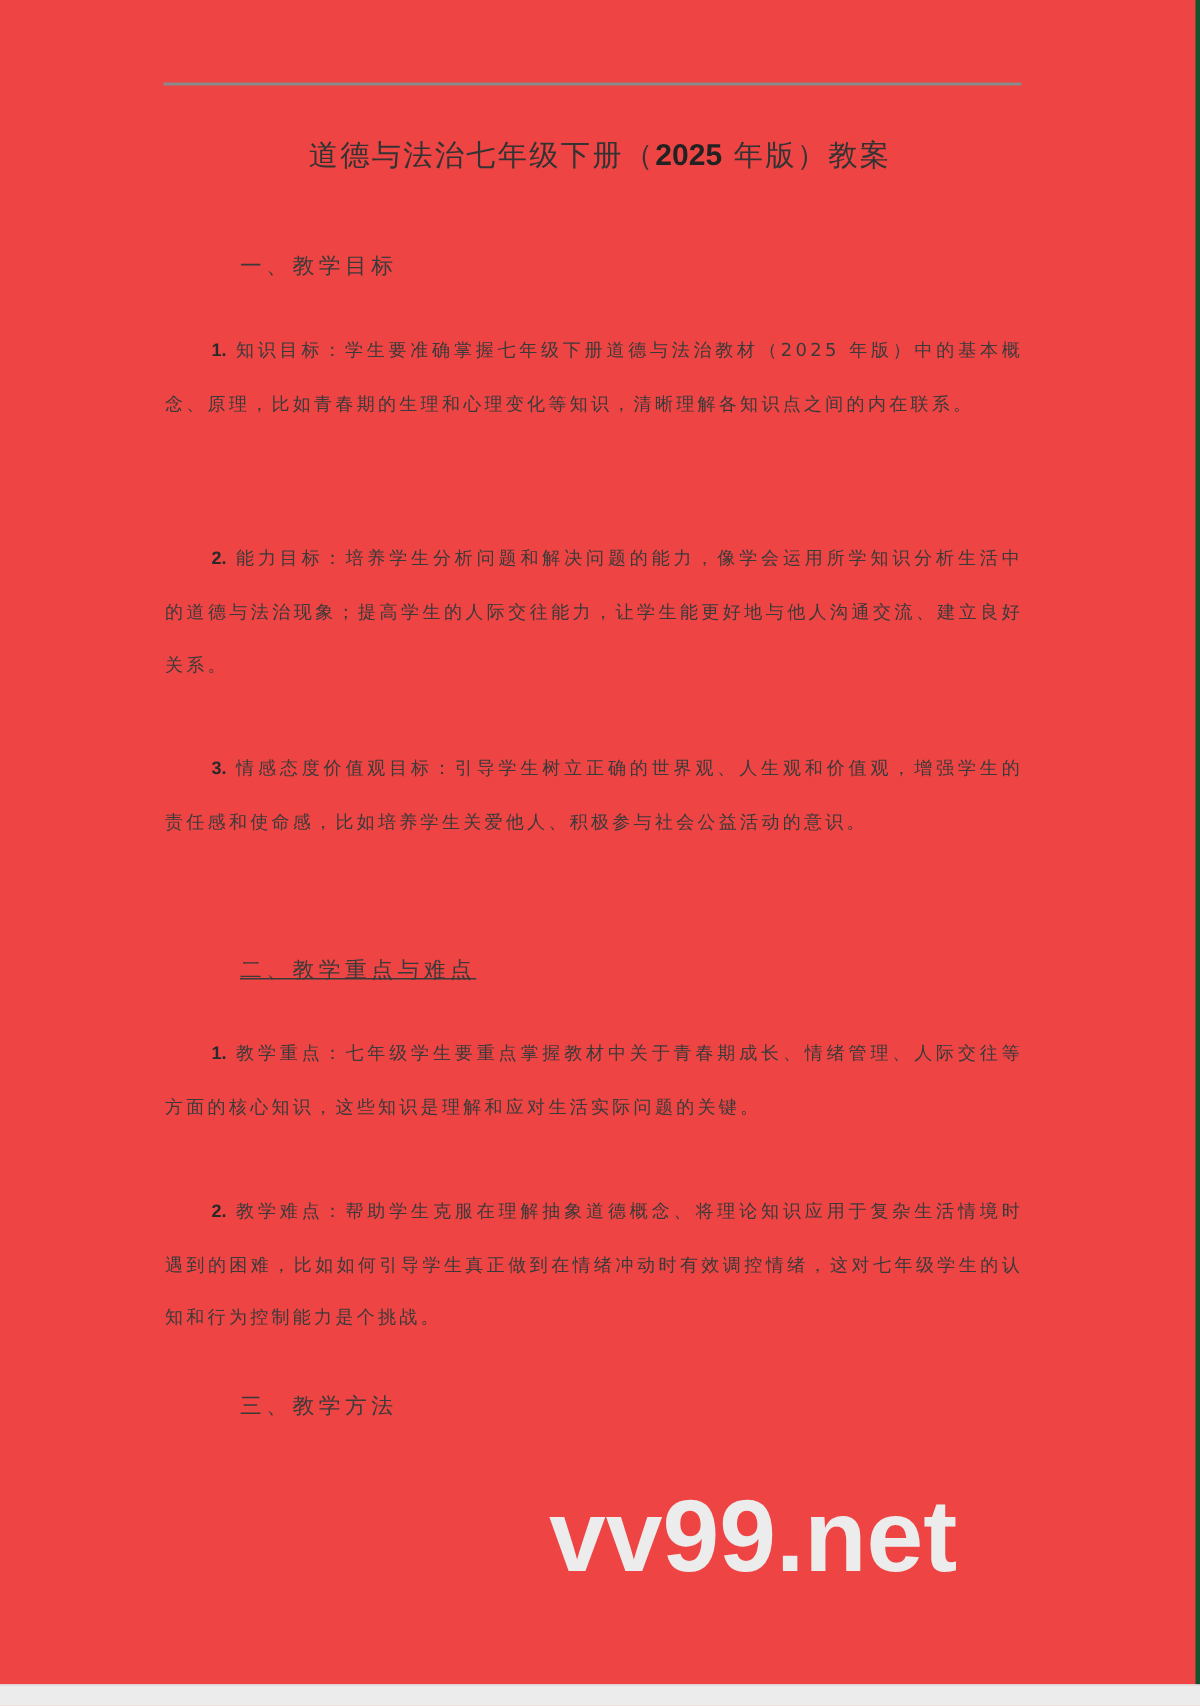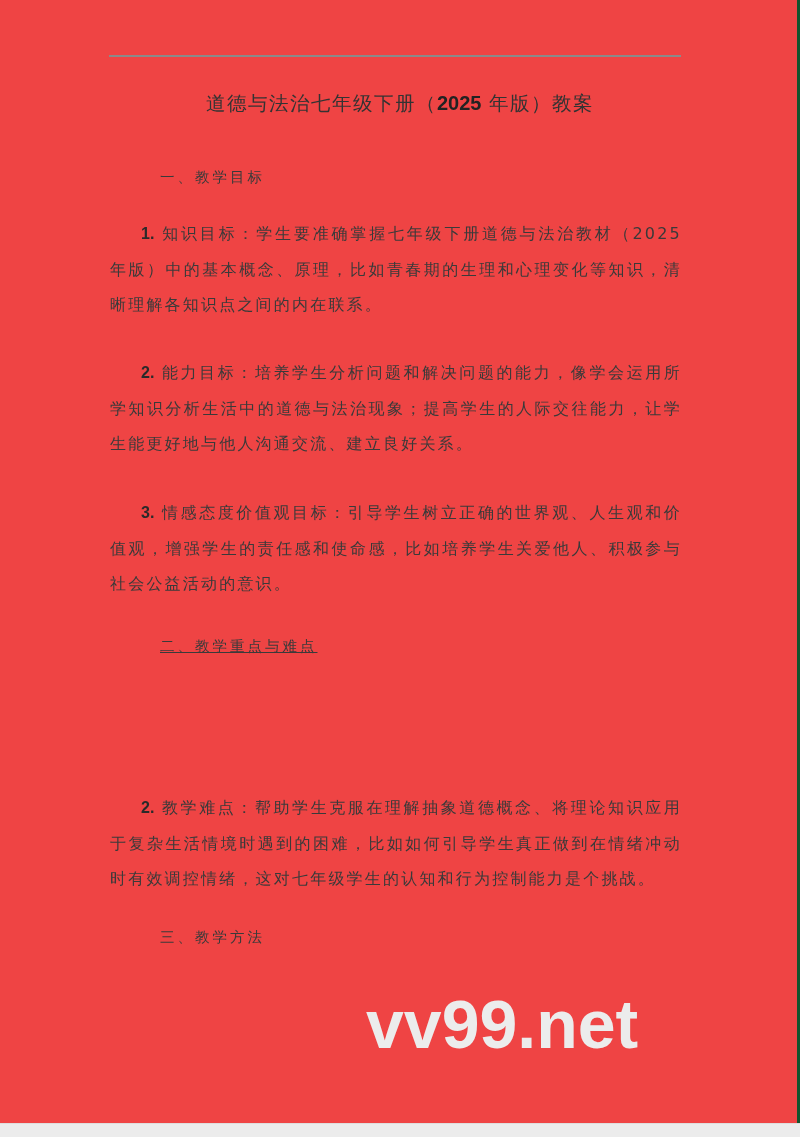--- a/index.html
+++ b/index.html
@@ -63,21 +63,21 @@
     left: 141px;
     font-size: 14.5px;
     letter-spacing: 3px;
     color: #3a3a3a;
     margin-left: 19px;
   }
   .para {
     position: absolute;
     left: 110px;
     width: 572px;
-    font-size: 16px;
+    font-size: 12px;
     line-height: 35.5px;
     letter-spacing: 2.2px;
     color: #3a3a3a;
     text-indent: 31px;
     text-align: justify;
   }
   .para .n {
     font-family: "Liberation Sans", sans-serif;
     font-weight: bold;
     color: #2a2a2a;
@@ -107,20 +107,21 @@
   <div class="heading" style="top:168px;">一、教学目标</div>
 
   <div class="para" style="top:216px;"><span class="n">1.</span><span> 知识目标：学生要准确掌握七年级下册道德与法治教材（2025 年版）中的基本概念、原理，比如青春期的生理和心理变化等知识，清晰理解各知识点之间的内在联系。</span></div>
 
   <div class="para" style="top:355px;"><span class="n">2.</span><span> 能力目标：培养学生分析问题和解决问题的能力，像学会运用所学知识分析生活中的道德与法治现象；提高学生的人际交往能力，让学生能更好地与他人沟通交流、建立良好关系。</span></div>
 
   <div class="para" style="top:495px;"><span class="n">3.</span><span> 情感态度价值观目标：引导学生树立正确的世界观、人生观和价值观，增强学生的责任感和使命感，比如培养学生关爱他人、积极参与社会公益活动的意识。</span></div>
 
   <div class="heading" style="top:637px;text-decoration:underline;">二、教学重点与难点</div>
 
+  <div class="para" style="top:685px;"><span class="n">1.</span><span> 教学重点：七年级学生要重点掌握教材中关于青春期成长、情绪管理、人际交往等方面的核心知识，这些知识是理解和应对生活实际问题的关键。</span></div>
 
   <div class="para" style="top:790px;"><span class="n">2.</span><span> 教学难点：帮助学生克服在理解抽象道德概念、将理论知识应用于复杂生活情境时遇到的困难，比如如何引导学生真正做到在情绪冲动时有效调控情绪，这对七年级学生的认知和行为控制能力是个挑战。</span></div>
 
   <div class="heading" style="top:928px;font-family:Liberation Serif, serif;">三、教学方法</div>
 
 
   <div class="watermark">vv99.net</div>
 </div>
 
 <div class="bottom-strip"></div>

